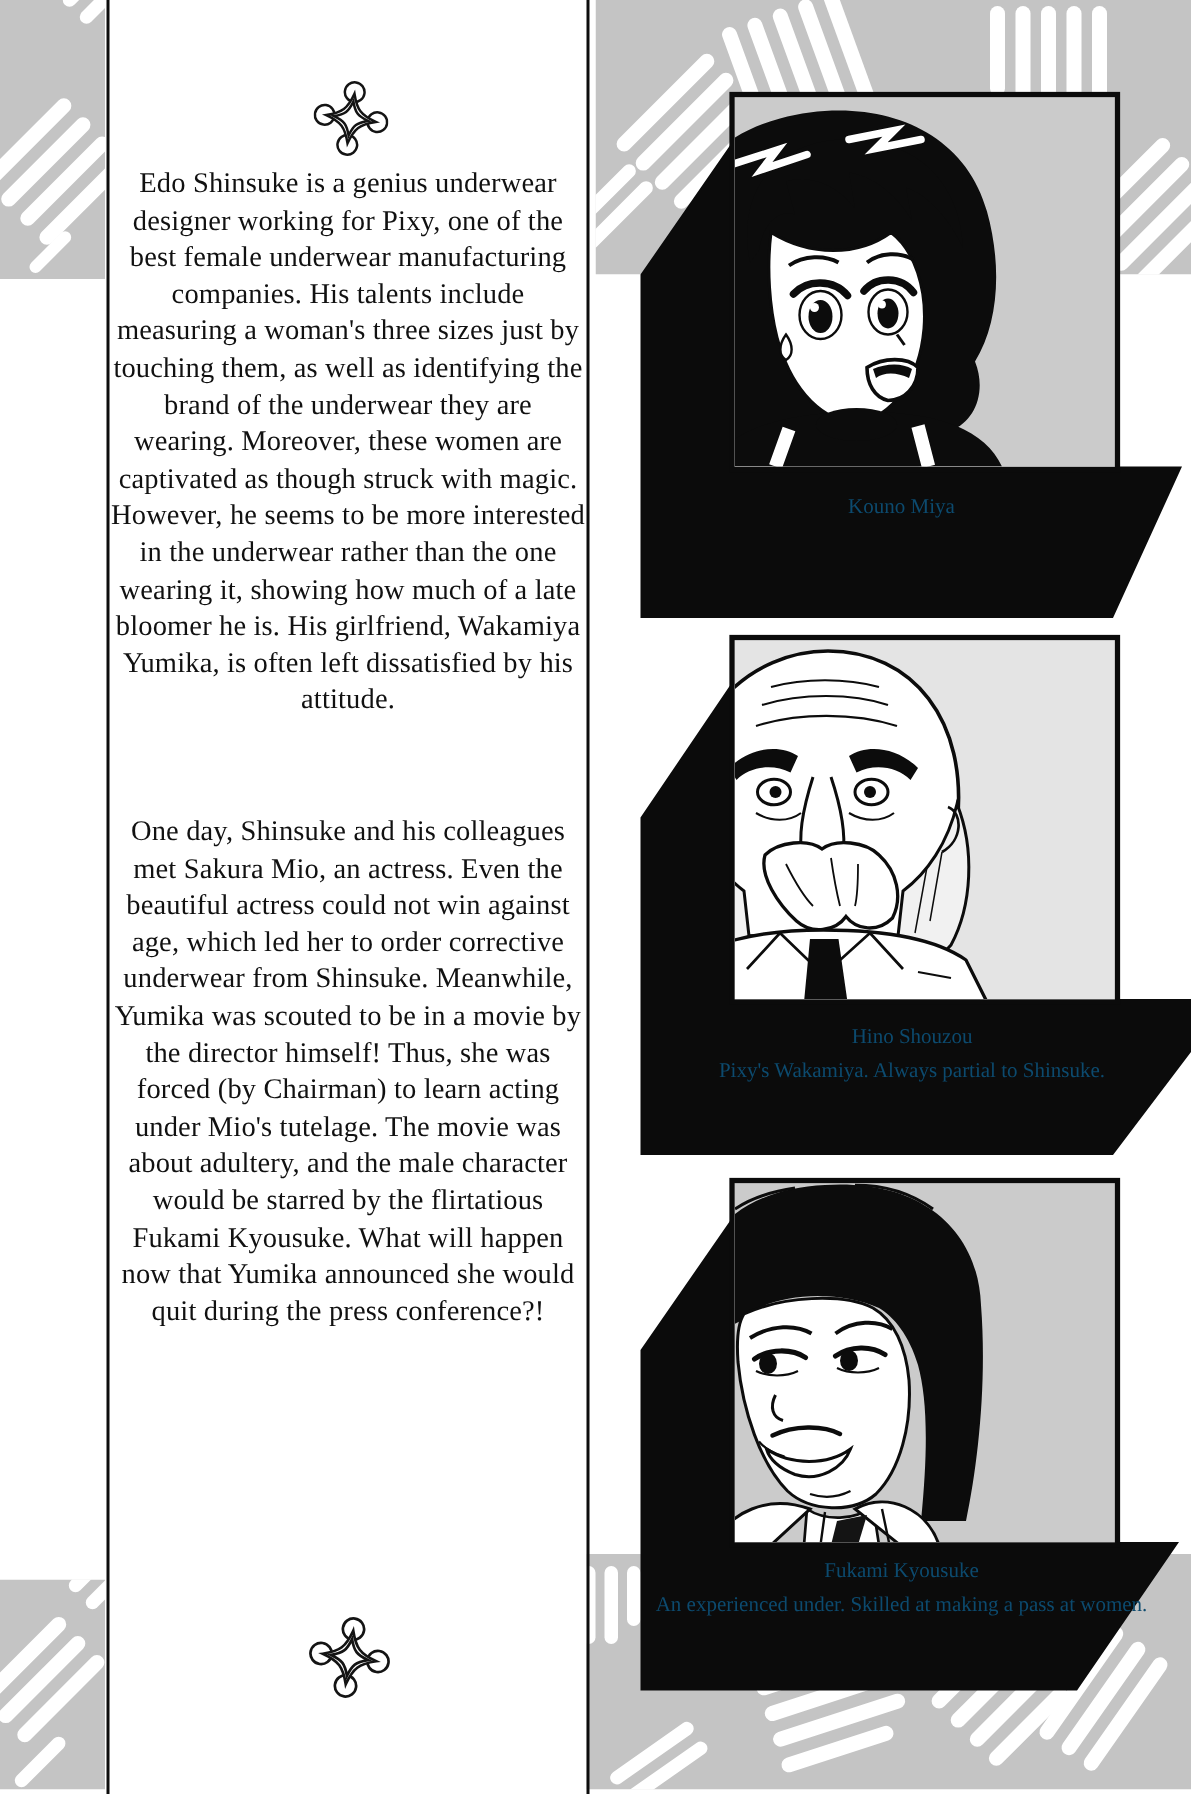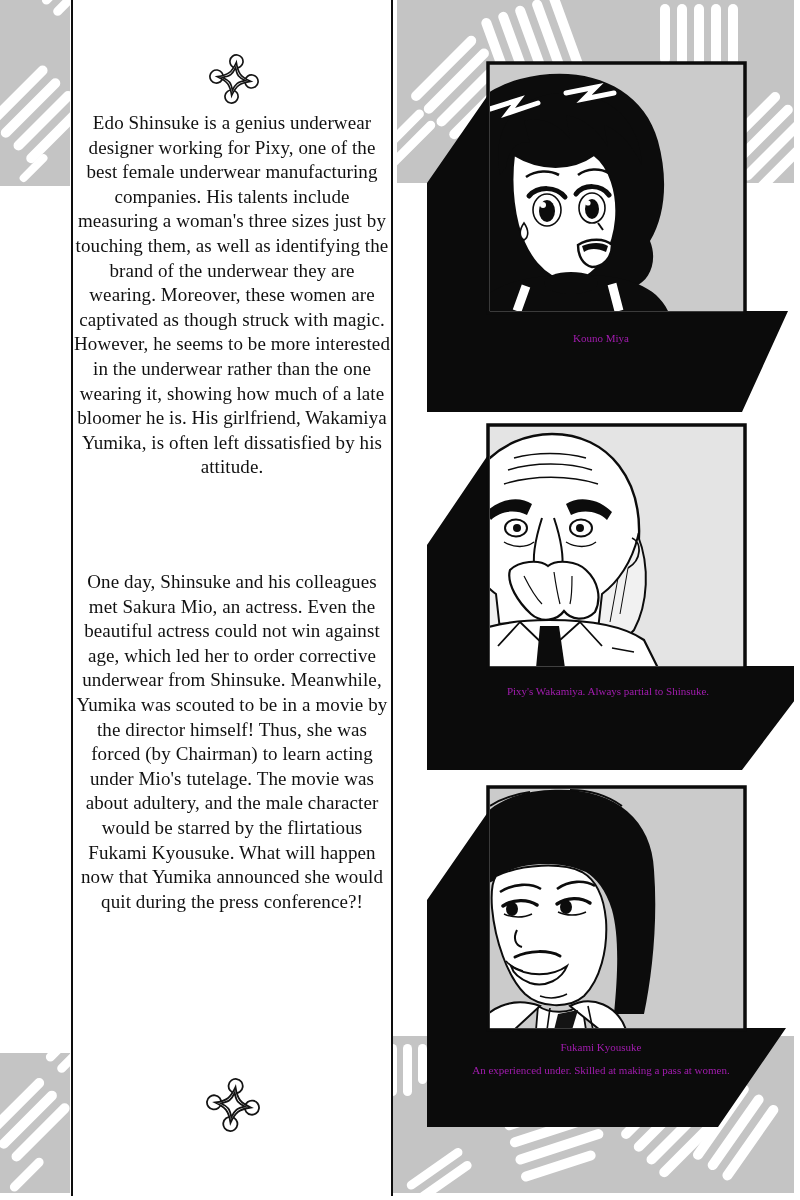--- a/index.html
+++ b/index.html
@@ -13,22 +13,22 @@
   .pattern{position:absolute;}
   .textcol{position:absolute;left:74px;width:316px;text-align:center;}
   .intro-par{
     font-size:19px;line-height:24.6px;letter-spacing:0.1px;
     margin:0;color:#111;
   }
   .ornament{position:absolute;}
   .panel{position:absolute;}
   .panel svg{position:absolute;left:0;top:0;}
   .caption{
-    position:absolute;text-align:center;color:#a21caf;
-    font-size:11px;line-height:23px;
+    position:absolute;text-align:center;color:#0c4a6e;
+    font-size:14px;line-height:23px;
   }
   .caption .char-name{display:block;}
   .caption .char-desc{display:block;}
 </style>
 </head>
 <body>
 
 <div class="page">
 
   <svg class="pattern" style="left:0;top:0" width="70" height="186" viewBox="0 0 70 186">
@@ -147,21 +147,21 @@
       <circle cx="24" cy="41" r="6.3"></circle>
         <circle cx="7" cy="24" r="6.3"></circle>
       <path d="M24,8 C27,18 30,21 40,24 C30,27 27,30 24,40 C21,30 18,27 8,24 C18,21 21,18 24,8 Z"></path>
       <path d="M24,13 C26.2,20 28,21.8 35,24 C28,26.2 26.2,28 24,35 C21.8,28 20,26.2 13,24 C20,21.8 21.8,20 24,13 Z" fill="none"></path>
     </g>
   </svg>
 
   <div class="textcol" style="top:111px">
     <p class="intro-par">Edo Shinsuke is a genius underwear designer working for Pixy, one of the best female underwear manufacturing companies. His talents include measuring a woman's three sizes just by touching them, as well as identifying the brand of the underwear they are wearing. Moreover, these women are captivated as though struck with magic. However, he seems to be more interested in the underwear rather than the one wearing it, showing how much of a late bloomer he is. His girlfriend, Wakamiya Yumika, is often left dissatisfied by his attitude.</p>
   </div>
-  <div class="textcol" style="top:570px">
+  <div class="textcol" style="top:543px">
     <p class="intro-par">One day, Shinsuke and his colleagues met Sakura Mio, an actress. Even the beautiful actress could not win against age, which led her to order corrective underwear from Shinsuke. Meanwhile, Yumika was scouted to be in a movie by the director himself! Thus, she was forced (by Chairman) to learn acting under Mio's tutelage. The movie was about adultery, and the male character would be starred by the flirtatious Fukami Kyousuke. What will happen now that Yumika announced she would quit during the press conference?!</p>
   </div>
 
   <svg class="ornament" style="left:206px;top:1078px" width="54" height="54" viewBox="0 0 48 48">
     <g transform="rotate(8 24 24)" fill="#ffffff" stroke="#141414" stroke-width="1.6">
       <circle cx="24" cy="7" r="6.3"></circle>
         <circle cx="41" cy="24" r="6.3"></circle>
       <circle cx="24" cy="41" r="6.3"></circle>
         <circle cx="7" cy="24" r="6.3"></circle>
       <path d="M24,8 C27,18 30,21 40,24 C30,27 27,30 24,40 C21,30 18,27 8,24 C18,21 21,18 24,8 Z"></path>
@@ -255,20 +255,21 @@
 
         <path d="M46,120 C36,124 36,142 50,150 M212,120 C222,124 222,142 208,150" stroke="#0c0c0c" stroke-width="1.8" fill="none"></path>
 
         <path d="M22,250 L38,222 C60,208 92,202 129,202 C172,202 204,208 224,222 L238,250 Z" fill="#ffffff" stroke="#0c0c0c" stroke-width="2.2"></path>
         <path d="M100,204 L129,232 L160,204 M100,204 L78,228 M160,204 L182,228" stroke="#0c0c0c" stroke-width="1.8" fill="none"></path>
         <path d="M120,208 L139,208 L145,250 L116,250 Z" fill="#0c0c0c"></path>
         <path d="M44,234 L66,230 M214,234 L192,230" stroke="#0c0c0c" stroke-width="1.4" fill="none"></path>
       </g>
     </svg>
     <div class="caption" style="top:262px;left:10px;width:356px">
+      <span class="char-name">Hino Shouzou</span>
       <span class="char-desc">Pixy's Wakamiya. Always partial to Shinsuke.</span>
     </div>
   </div>
 
   <div class="panel" style="left:420px;top:780px;width:380px;height:352px">
     <svg width="380" height="352" viewBox="0 0 380 352">
       <defs>
           <clipPath id="p3clip">
             <rect x="70" y="9" width="253" height="239"></rect>
           </clipPath>

